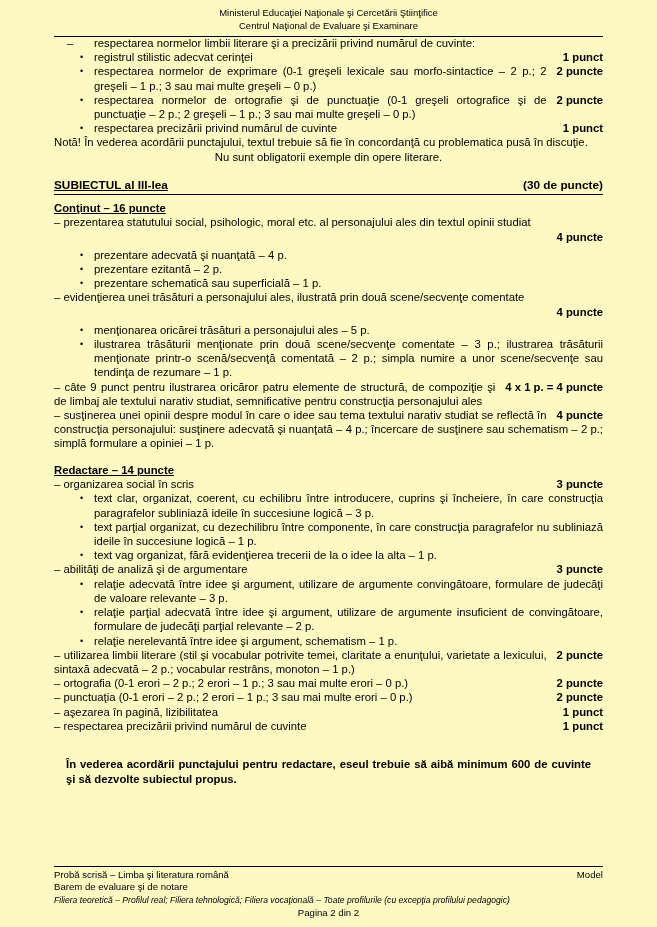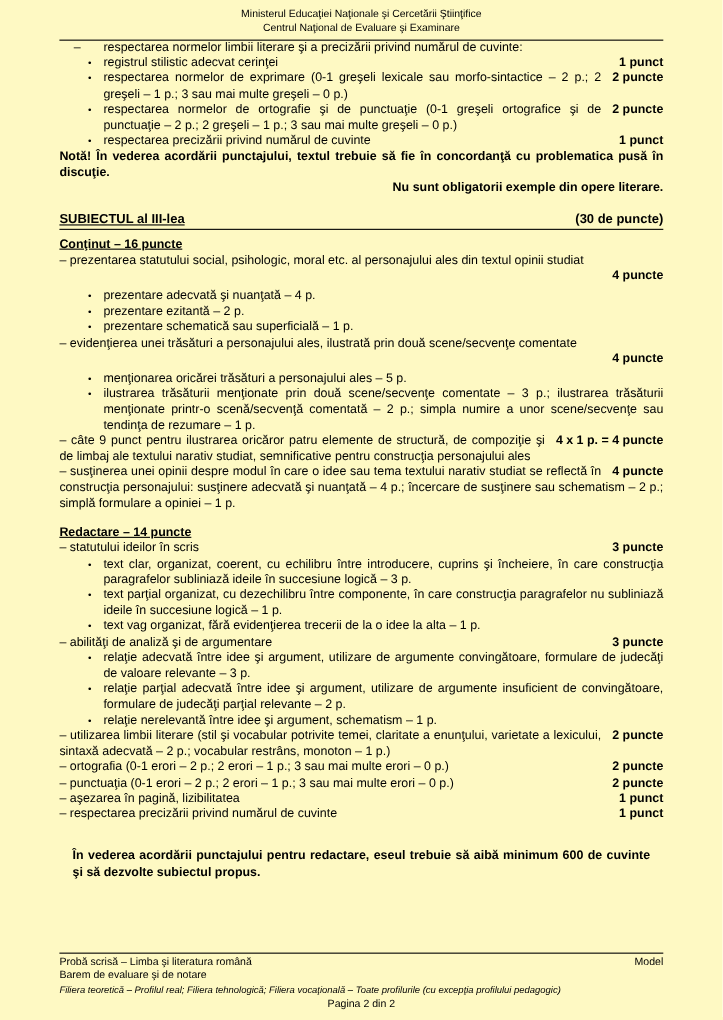--- a/index.html
+++ b/index.html
@@ -100,21 +100,21 @@
 
   
   .score-own {
     display: block;
     text-align: right;
     font-weight: bold;
     margin: 0;
   }
 
   .note {
-    font-weight: bold;
+    font-weight: normal;
     margin: 0;
     text-align: justify;
   }
   .spacer-12 { height: 12px; }
   .spacer-14 { height: 14px; }
   .spacer-6 { height: 6px; }
   .spacer-4 { height: 4px; }
 
   
   .subject-head {
@@ -215,21 +215,21 @@
     </div>
 
     <div class="row bul nojust">
       <span class="mk">•</span>
       <span class="score-right">1 punct</span>
       <span>respectarea precizării privind numărul de cuvinte</span>
       <div class="clr"></div>
     </div>
 
     <div class="note">Notă! În vederea acordării punctajului, textul trebuie să fie în concordanţă cu problematica pusă în discuţie.</div>
-    <div class="note" style="text-align:right;">Nu sunt obligatorii exemple din opere literare.</div>
+    <div class="note" style="text-align:center;">Nu sunt obligatorii exemple din opere literare.</div>
 
     <div class="spacer-14"></div>
 
     <div class="subject-head">
       <span class="right">(30 de puncte)</span>
       <span style="text-decoration:underline;">SUBIECTUL al III-lea</span>
       <div class="clr"></div>
     </div>
 
     <div class="spacer-6"></div>
@@ -279,21 +279,21 @@
       <span>– susţinerea unei opinii despre modul în care o idee sau tema textului narativ studiat se reflectă în construcţia personajului: susţinere adecvată şi nuanţată – 4 p.; încercare de susţinere sau schematism – 2 p.; simplă formulare a opiniei – 1 p.</span>
       <div class="clr"></div>
     </div>
 
     <div class="spacer-12"></div>
 
     <div class="sec-head">Redactare – 14 puncte</div>
 
     <div class="row plain nojust">
       <span class="score-right b">3 puncte</span>
-      <span>– statutului ideilor în scris</span>
+      <span>– organizarea social în scris</span>
       <div class="clr"></div>
     </div>
 
     <div class="row bul">
       <span class="mk">•</span>
       <span>text clar, organizat, coerent, cu echilibru între introducere, cuprins şi încheiere, în care construcţia paragrafelor subliniază ideile în succesiune logică – 3 p.</span>
     </div>
     <div class="row bul">
       <span class="mk">•</span>
       <span>text parţial organizat, cu dezechilibru între componente, în care construcţia paragrafelor nu subliniază ideile în succesiune logică – 1 p.</span>

